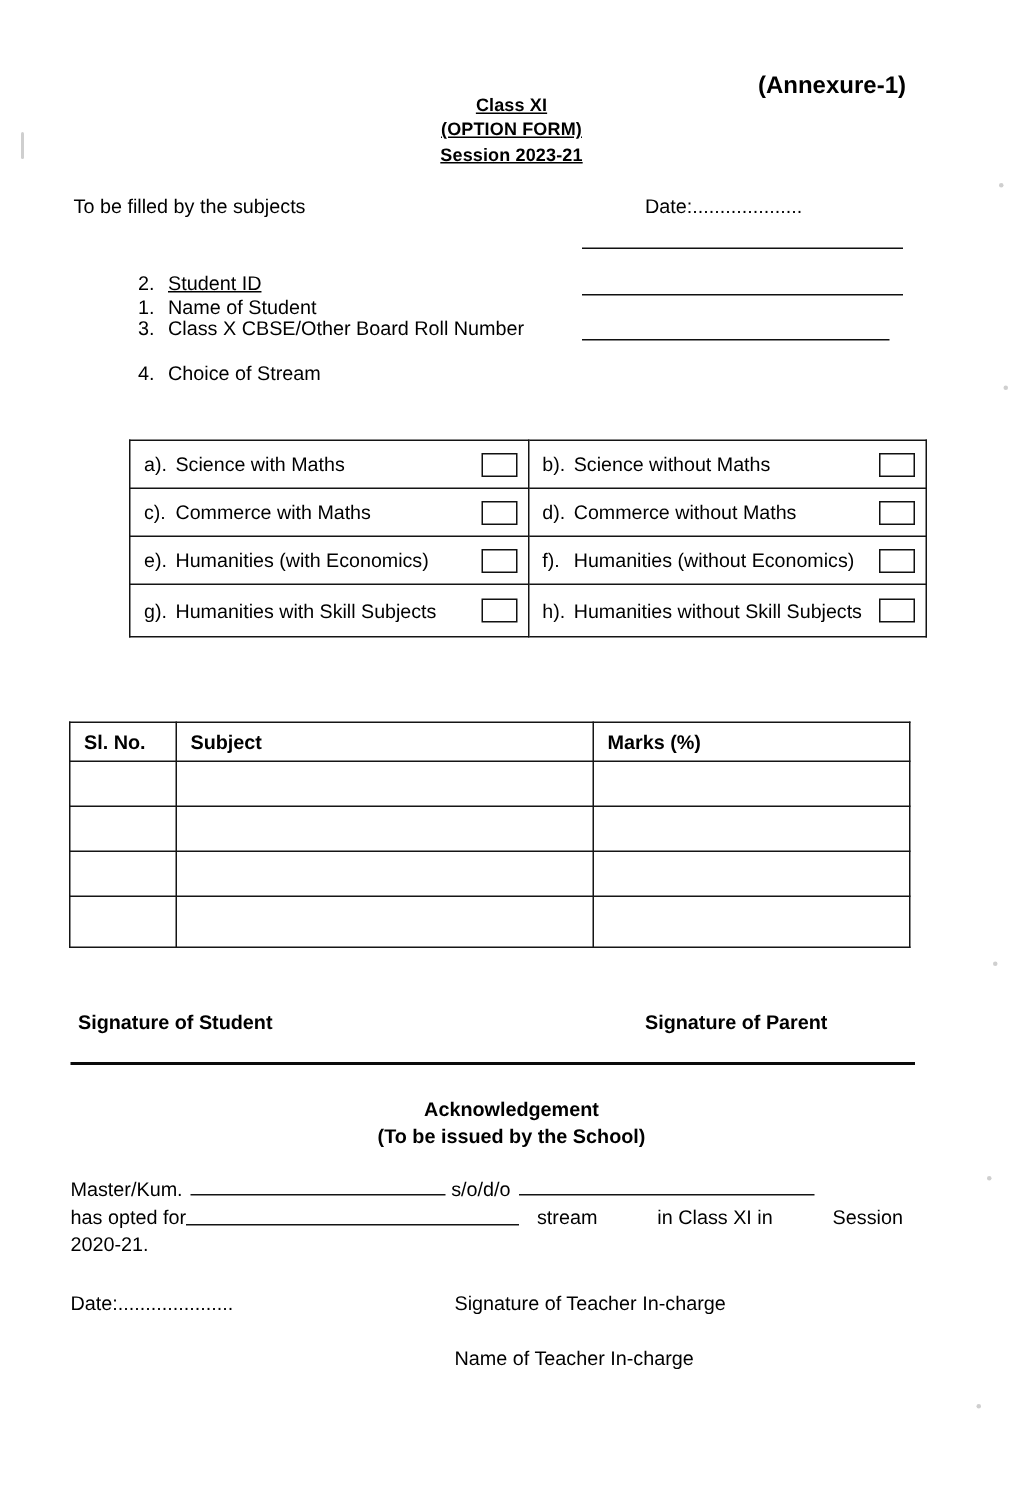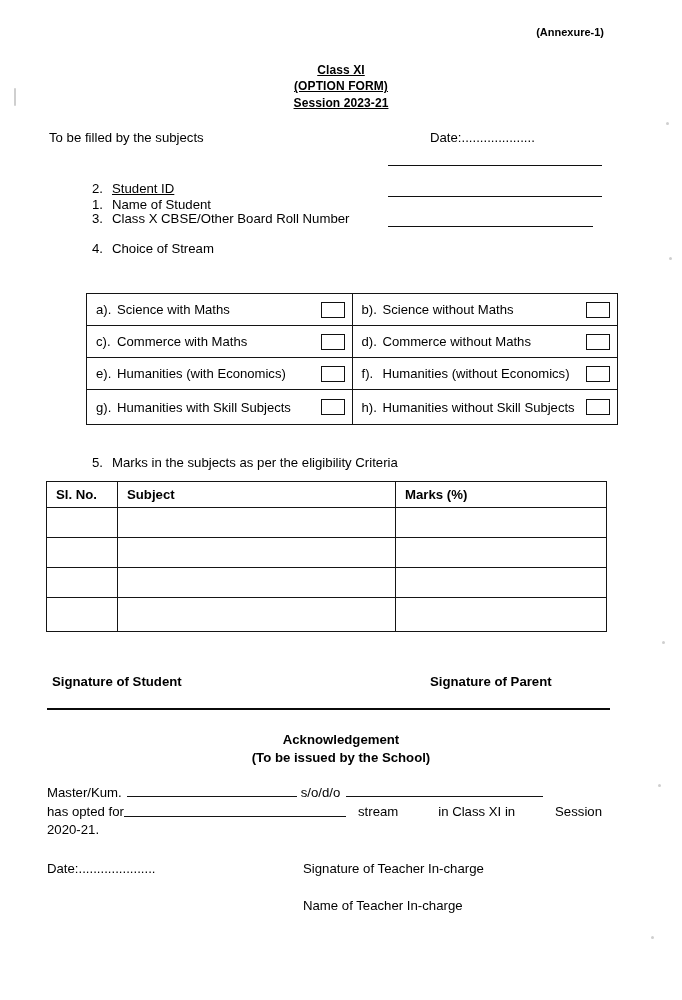--- a/index.html
+++ b/index.html
@@ -17,23 +17,23 @@
     height: 1000px;
     background: #ffffff;
     overflow: hidden;
   }
 
   
   .abs { position: absolute; }
 
   
   #annexure {
-    left: 0; right: 78px; top: 26px;
+    left: 0; right: 78px; top: 49px;
     text-align: right;
-    font-size: 11px;
+    font-size: 16px;
     font-weight: bold;
   }
 
   
   #title-block {
     left: 0; right: 0; top: 62px;
     text-align: center;
     font-weight: bold;
     font-size: 12px;
     line-height: 16.4px;
@@ -284,23 +284,20 @@
           <div class="opt">
             <span class="opt-label"><span class="lead">h).</span><span>Humanities without Skill Subjects</span></span>
             <span class="opt-spacer"></span>
             <span class="checkbox"></span>
           </div>
         </td>
       </tr>
     </tbody>
   </table>
 
-  <div class="abs" id="item5">
-    <span class="n">5.</span><span>Marks in the subjects as per the eligibility Criteria</span>
-  </div>
 
   <table id="marks-table">
     <thead>
       <tr>
         <th style="width:61px;">Sl. No.</th>
         <th style="width:268px;">Subject</th>
         <th>Marks (%)</th>
       </tr>
     </thead>
     <tbody>

